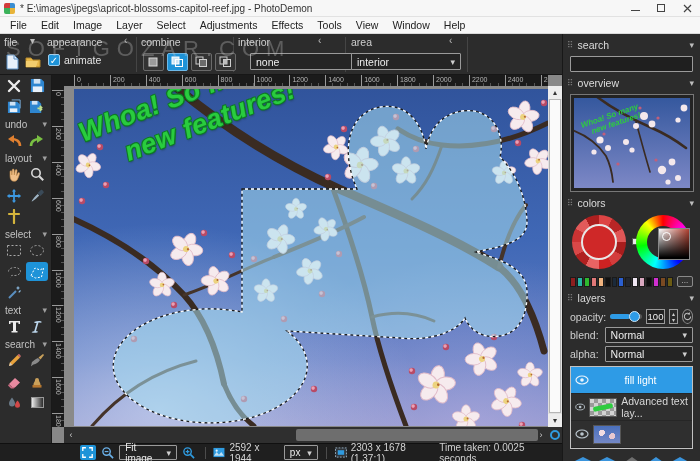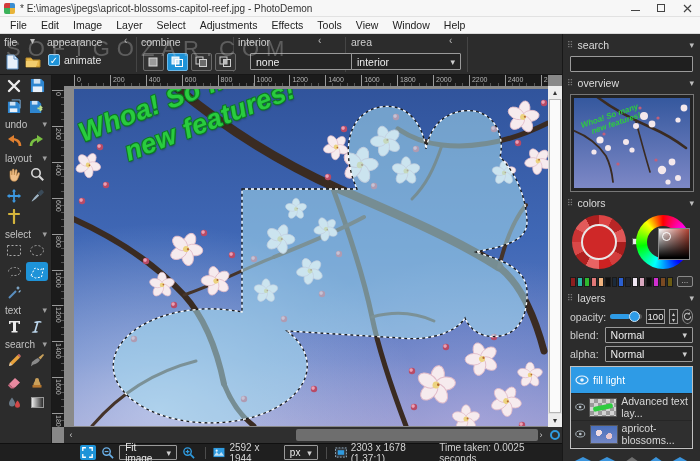--- a/index.html
+++ b/index.html
@@ -103,21 +103,21 @@
   #opacity-track{position:relative;width:44px;height:5px;background:#565656;border-radius:3px;}
   #opacity-fill{position:absolute;left:0;top:0;height:5px;width:64%;background:#2e9be6;border-radius:3px;}
   #opacity-knob{position:absolute;left:58%;top:-3px;width:11px;height:11px;border-radius:50%;background:#2e9be6;border:1.5px solid #cfe6f6;}
   .valbox{width:26px;height:15px;background:#222;border:1px solid #9a9a9a;color:#eee;font-size:9.5px;text-align:center;line-height:14px;}
   .stepper{display:flex;flex-direction:column;width:11px;height:15px;border:1px solid #9a9a9a;background:#2a2a2a;color:#ccc;font-size:6px;align-items:center;justify-content:center;line-height:6px;}
   .resetbtn{width:15px;height:15px;border:1px solid #8a8a8a;border-radius:50%;display:flex;align-items:center;justify-content:center;}
   .dd.small{width:92px;height:16px;}
   #layer-list{margin:4px 7px 0 7px;border:1px solid #c2c2c2;background:#2f2f2f;}
   .layer-row{height:27px;display:flex;align-items:center;gap:4px;padding:0 4px;border-bottom:1px solid #262626;color:#d8d8d8;font-size:10.5px;}
   .layer-row.sel{background:#2e9be6;color:#fff;}
-  .layer-row.sel .lname{flex:1;}
+  .layer-row.sel .lname{flex:1;text-align:center;}
   .lthumb{width:28px;height:19px;border:1px solid #555;flex:0 0 auto;}
   #thumb-text{background:conic-gradient(#9a9a9a 0 25%,#d2d2d2 0 50%,#9a9a9a 0 75%,#d2d2d2 0) 0 0/8px 8px;position:relative;}
   #thumb-text i{position:absolute;left:3px;top:6px;width:20px;height:5px;background:#2ecc40;transform:rotate(-12deg);border-radius:2px;display:block;}
   #thumb-photo{background:radial-gradient(circle at 70% 60%,#e8c8d0 0 3px,transparent 3px),radial-gradient(circle at 30% 40%,#f0dce2 0 3px,transparent 3px),linear-gradient(#4a70bc,#7488c6);}
   #layer-btns{display:flex;justify-content:space-between;align-items:center;margin:6px 8px 0 8px;}
   .lbtn{width:24px;height:20px;display:flex;align-items:center;justify-content:center;}
 
   
   #statusbar{position:absolute;left:0;top:443px;width:562px;height:18px;background:#1f1f1f;display:flex;align-items:center;padding-left:80px;gap:4px;color:#d6d6d6;font-size:10px;border-top:1px solid #101010;}
   .sbtn{width:17px;height:15px;display:flex;align-items:center;justify-content:center;border-radius:2px;}
@@ -740,21 +740,20 @@
           <i></i>
         </span>
       <span class="lname">Advanced text lay...</span>
     </div>
     <div class="layer-row">
       <svg width="14" height="10" viewBox="0 0 14 10">
           <ellipse cx="7" cy="5" rx="6" ry="4" fill="none" stroke="#b9c4cc" stroke-width="1.2"></ellipse>
           <circle cx="7" cy="5" r="1.8" fill="#b9c4cc"></circle>
         </svg>
       <span class="lthumb" id="thumb-photo"></span>
-      <span class="lname">apricot-blossoms...</span>
     </div>
   </div>
 
   <div id="layer-btns">
     <span class="lbtn">
         <svg width="22" height="19" viewBox="0 0 22 19">
           <path d="M11 1l8 4-8 4-8-4z" fill="#3a94dc"></path>
           <path d="M3 8l8 4 8-4" fill="none" stroke="#3a94dc" stroke-width="2"></path>
           <circle cx="6" cy="14" r="4.4" fill="#2db52d"></circle>
           <path d="M6 11.5v5M3.5 14h5" stroke="#fff" stroke-width="1.4"></path>

